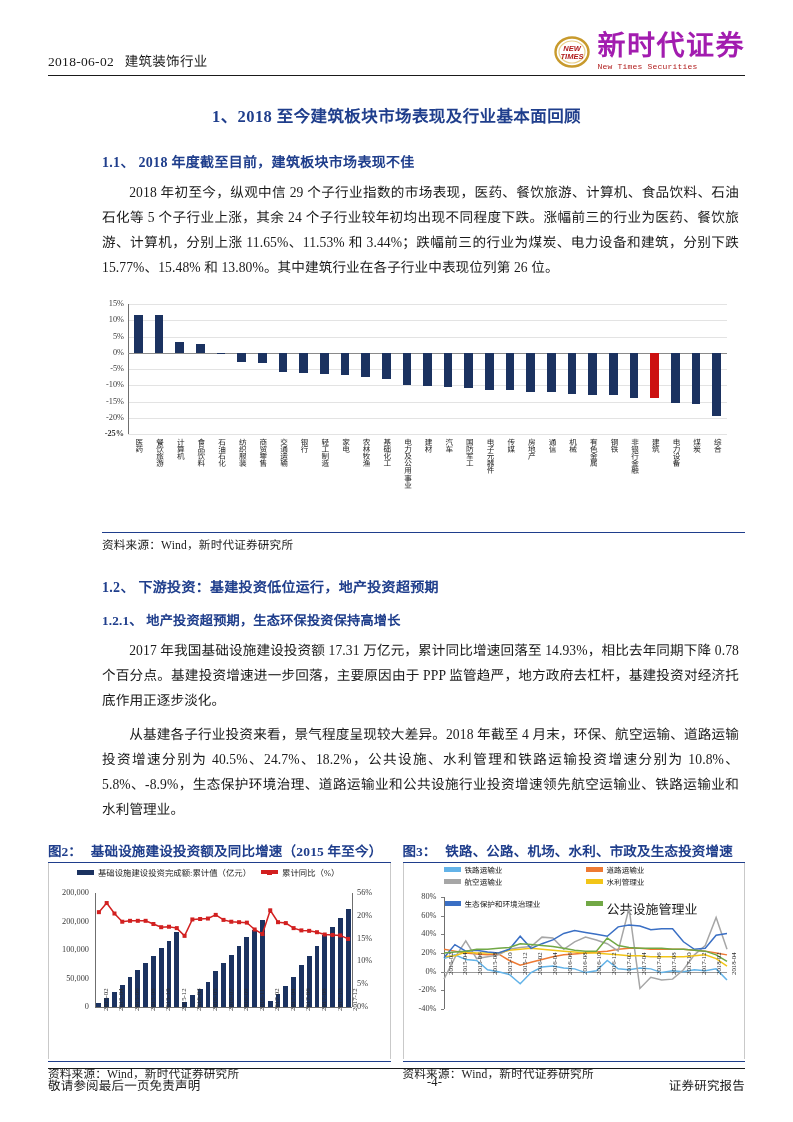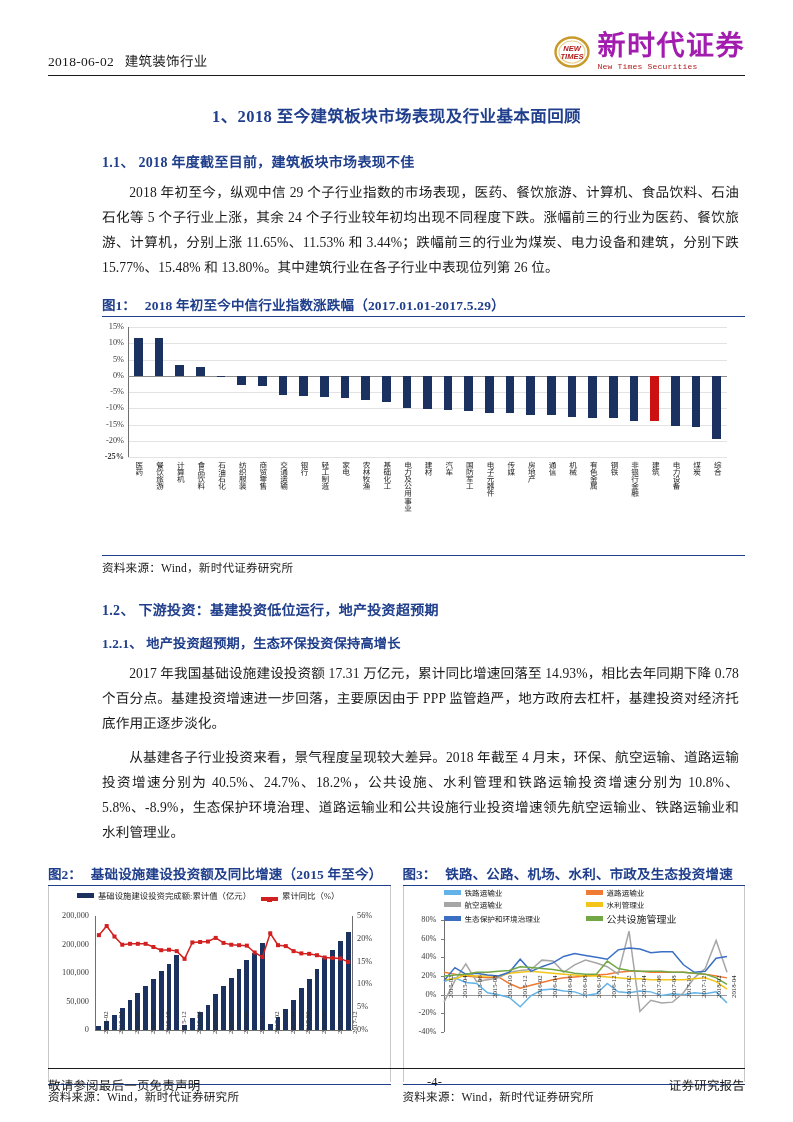--- a/index.html
+++ b/index.html
@@ -260,24 +260,20 @@
   </div>
 
   <h1 class="sec-title">
     <span>1、</span><span>2018 至今建筑板块市场表现及行业基本面回顾</span>
   </h1>
 
   <h2 class="sub-title">1.1、 2018 年度截至目前，建筑板块市场表现不佳</h2>
   <p class="body-text">2018 年初至今，纵观中信 29 个子行业指数的市场表现，医药、餐饮旅游、计算机、食品饮料、石油石化等 5 个子行业上涨，其余 24 个子行业较年初均出现不同程度下跌。涨幅前三的行业为医药、餐饮旅游、计算机，分别上涨 11.65%、11.53% 和 3.44%；跌幅前三的行业为煤炭、电力设备和建筑，分别下跌 15.77%、15.48% 和 13.80%。其中建筑行业在各子行业中表现位列第 26 位。</p>
 
   <div class="fig-block fig1-wrap">
-    <div class="fig-head">
-      <span class="fig-num">图1：</span>
-      <span class="fig-title">2018 年初至今中信行业指数涨跌幅（2017.01.01-2017.5.29）</span>
-    </div>
     <div class="fig1-canvas">
       <div class="chart" id="chart1">
           <div class="gridline" style="left: 80px; top: 10px; width: 599px;"></div>
           <div class="axis-label" style="left: 54px; top: 5px; text-align: right; width: 22px;">15%</div>
           <div class="gridline" style="left: 80px; top: 26.25px; width: 599px;"></div>
           <div class="axis-label" style="left: 54px; top: 21.25px; text-align: right; width: 22px;">10%</div>
           <div class="gridline" style="left: 80px; top: 42.5px; width: 599px;"></div>
           <div class="axis-label" style="left: 54px; top: 37.5px; text-align: right; width: 22px;">5%</div>
           <div class="axis-label" style="left: 54px; top: 53.75px; text-align: right; width: 22px;">0%</div>
           <div class="gridline" style="left: 80px; top: 75px; width: 599px;"></div>
@@ -367,21 +363,21 @@
         <span class="fig-num">图2：</span>
         <span class="fig-title">基础设施建设投资额及同比增速（2015 年至今）</span>
       </div>
       <div class="fig-body">
         <div class="chart" id="chart2">
             <div class="legend-row" style="left: 28px; top: 3px; gap: 0px;">
               <div style="display: flex; align-items: center; margin-right: 10px;">
                 <div class="legend-swatch thick" style="background: rgb(27, 50, 96);"></div>
                 <span>基础设施建设投资完成额:累计值（亿元）</span>
               </div>
-              <div style="display: flex; align-items: flex-end; margin-right: 14px;">
+              <div style="display: flex; align-items: center; margin-right: 14px;">
                 <div class="legend-marker"></div>
                 <span>累计同比（%）</span>
               </div>
             </div>
             <div class="axis-label" style="left: 0px; top: 25px; width: 40px; text-align: right;">200,000</div>
             <div class="axis-label" style="left: 0px; top: 53.5px; width: 40px; text-align: right;">200,000</div>
             <div class="axis-label" style="left: 0px; top: 82px; width: 40px; text-align: right;">100,000</div>
             <div class="axis-label" style="left: 0px; top: 110.5px; width: 40px; text-align: right;">50,000</div>
             <div class="axis-label" style="left: 0px; top: 139px; width: 40px; text-align: right;">0</div>
             <div class="axis-label" style="left: 308px; top: 25px;">56%</div>
@@ -507,21 +503,21 @@
               <div style="display: flex; align-items: center;">
                 <div class="legend-swatch thick" style="background: rgb(242, 197, 24);"></div>
                 <span style="font-size: 7.6px;">水利管理业</span>
               </div>
               <div style="display: flex; align-items: center;">
                 <div class="legend-swatch thick" style="background: rgb(58, 111, 196);"></div>
                 <span style="font-size: 7.6px;">生态保护和环境治理业</span>
               </div>
               <div style="display: flex; align-items: center;">
                 <div class="legend-swatch thick" style="background: rgb(113, 168, 69);"></div>
-                <span style="font-size: 10px;">公共设施管理业</span>
+                <span style="font-size: 13px; margin-top: 11px;">公共设施管理业</span>
               </div>
             </div>
             <div class="axis-label" style="left: 0px; top: 29px; width: 33px; text-align: right;">80%</div>
             <div class="tick-line" style="left: 37px; top: 34px; width: 3px; height: 1px;"></div>
             <div class="axis-label" style="left: 0px; top: 47.6667px; width: 33px; text-align: right;">60%</div>
             <div class="tick-line" style="left: 37px; top: 52.6667px; width: 3px; height: 1px;"></div>
             <div class="axis-label" style="left: 0px; top: 66.3333px; width: 33px; text-align: right;">40%</div>
             <div class="tick-line" style="left: 37px; top: 71.3333px; width: 3px; height: 1px;"></div>
             <div class="axis-label" style="left: 0px; top: 85px; width: 33px; text-align: right;">20%</div>
             <div class="tick-line" style="left: 37px; top: 90px; width: 3px; height: 1px;"></div>

